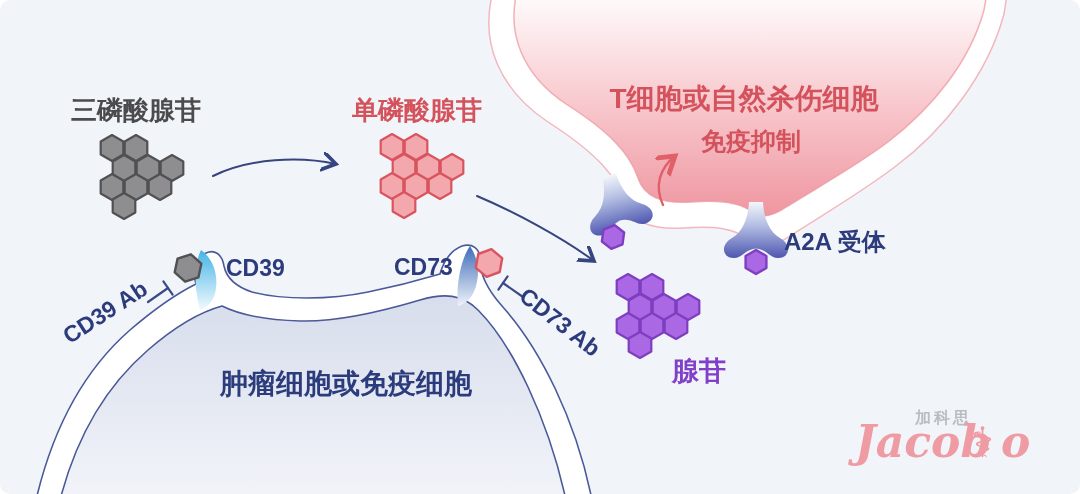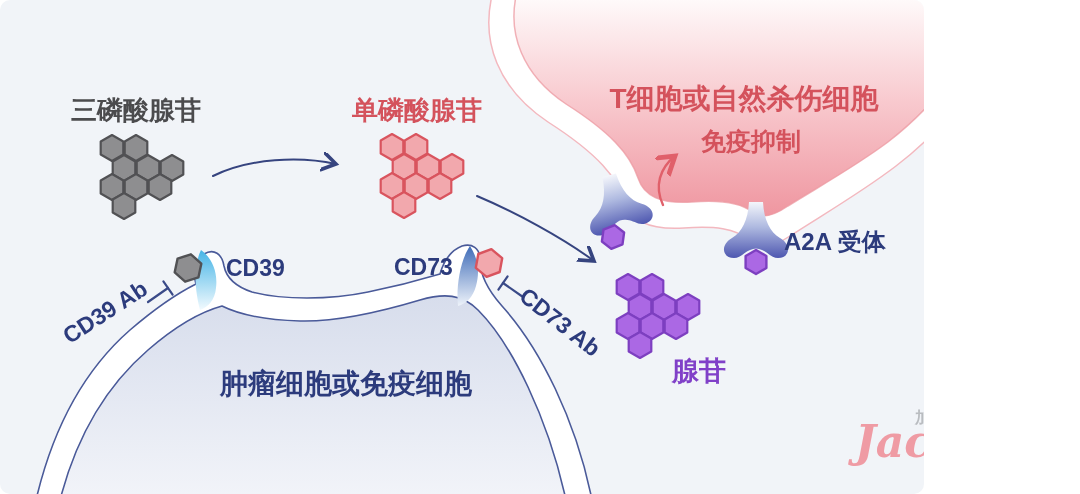--- a/index.html
+++ b/index.html
@@ -1,16 +1,16 @@
 <!DOCTYPE html>
 <html><head>
 <meta charset="utf-8">
 <style>
   html,body{margin:0;padding:0;background:#ffffff;}
-  .stage{position:relative;width:924px;height:494px;overflow:hidden;
+  .stage{position:relative;width:1080px;height:494px;overflow:hidden;
          font-family:"Liberation Sans",sans-serif;border-radius:10px;}
   svg text{font-family:"Liberation Sans",sans-serif;}
   .logo-en{font-family:"DejaVu Serif",serif;font-style:italic;font-weight:bold;}
 </style>
 </head>
 <body>
 
 <div class="stage">
 <svg width="1080" height="494" viewBox="0 0 1080 494">
   <defs>

